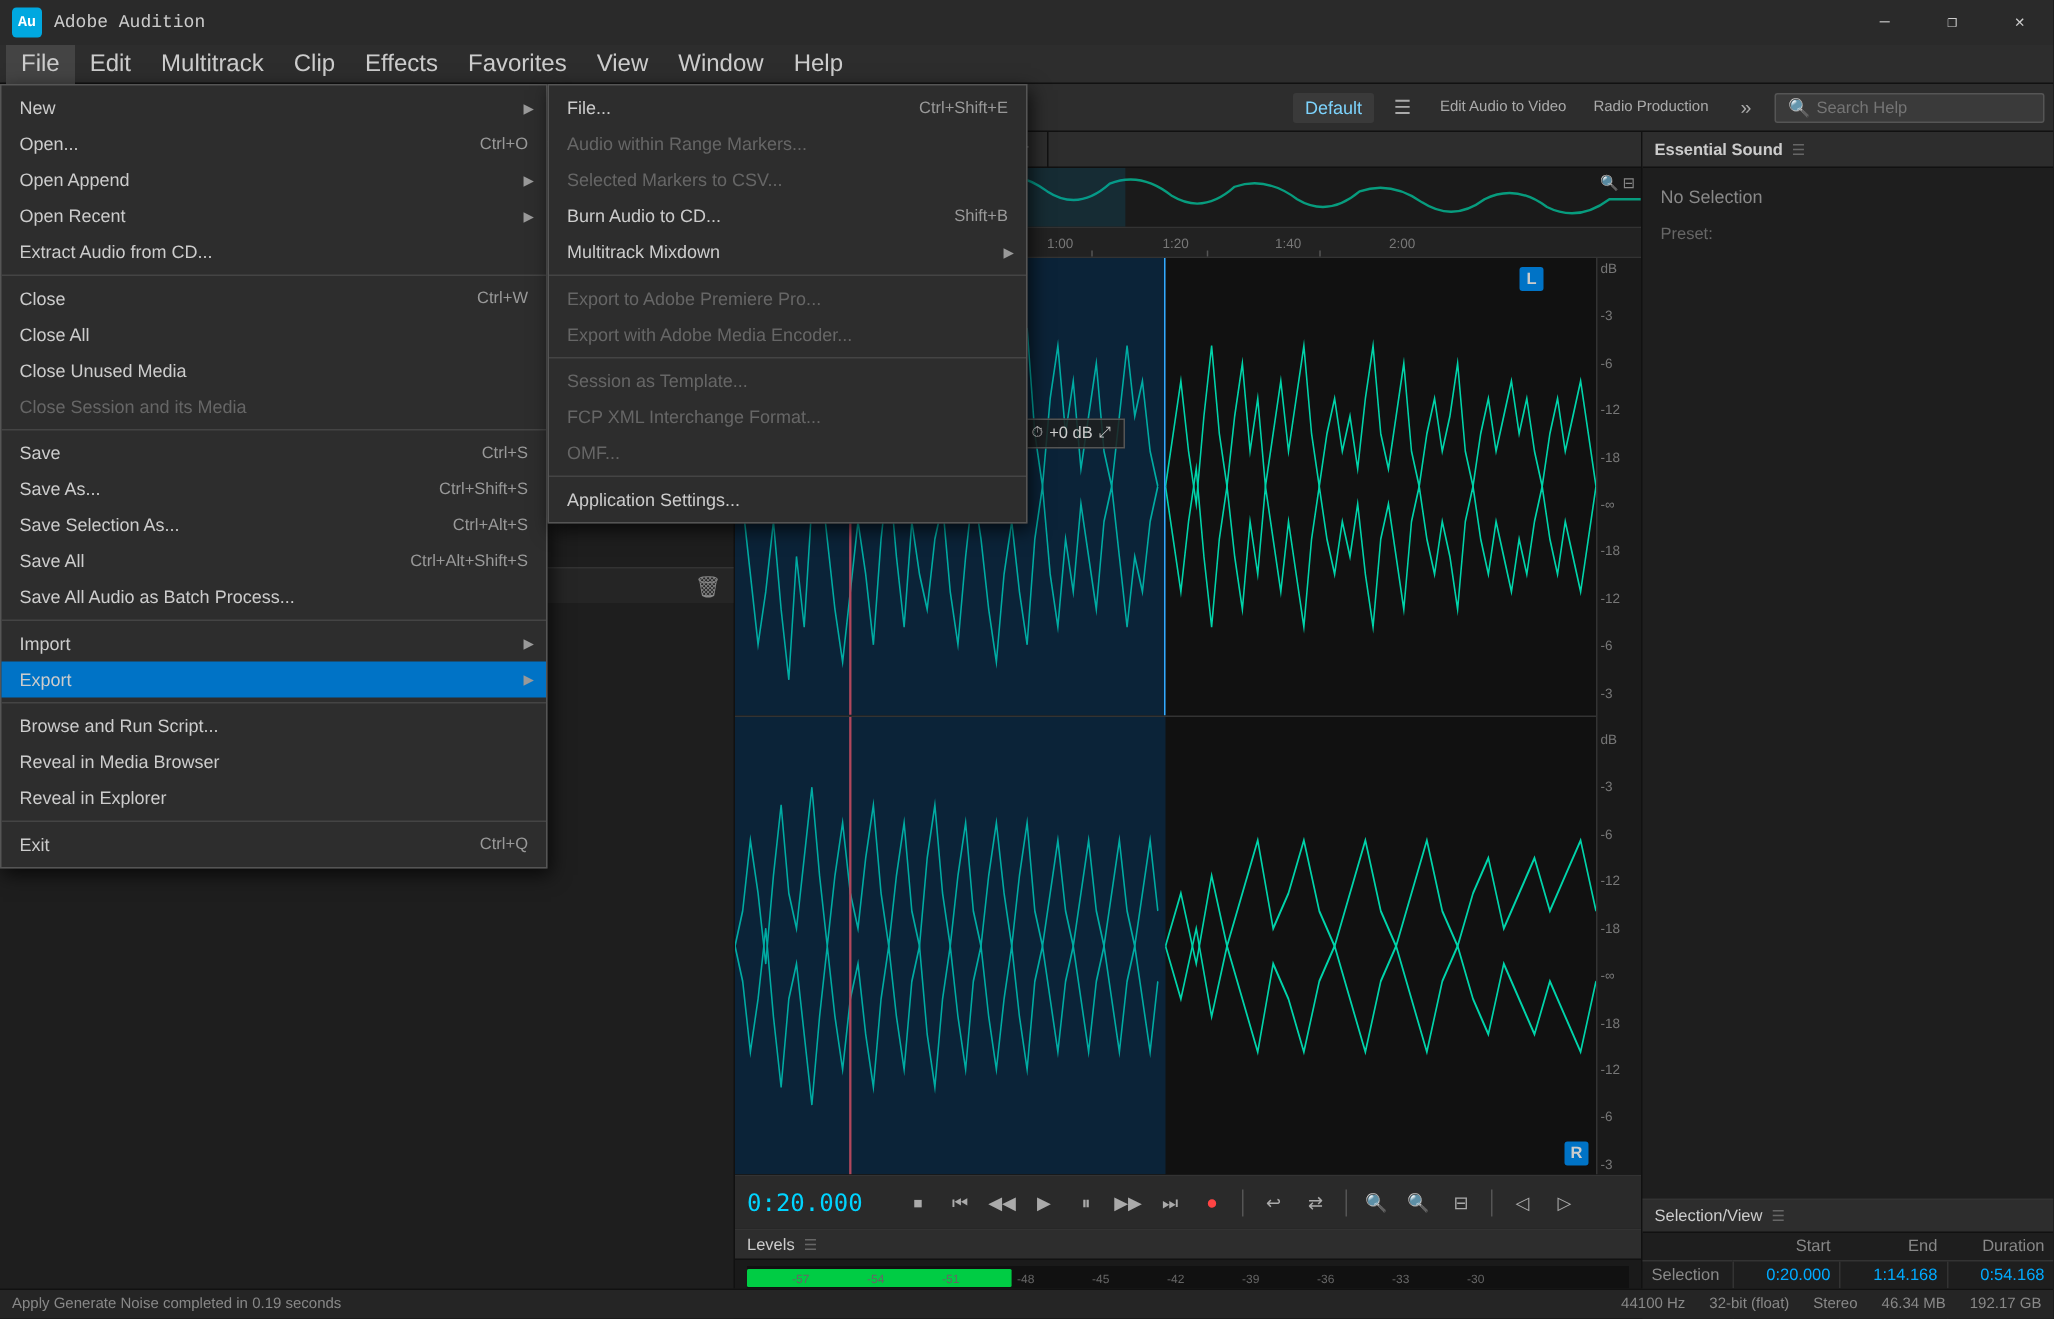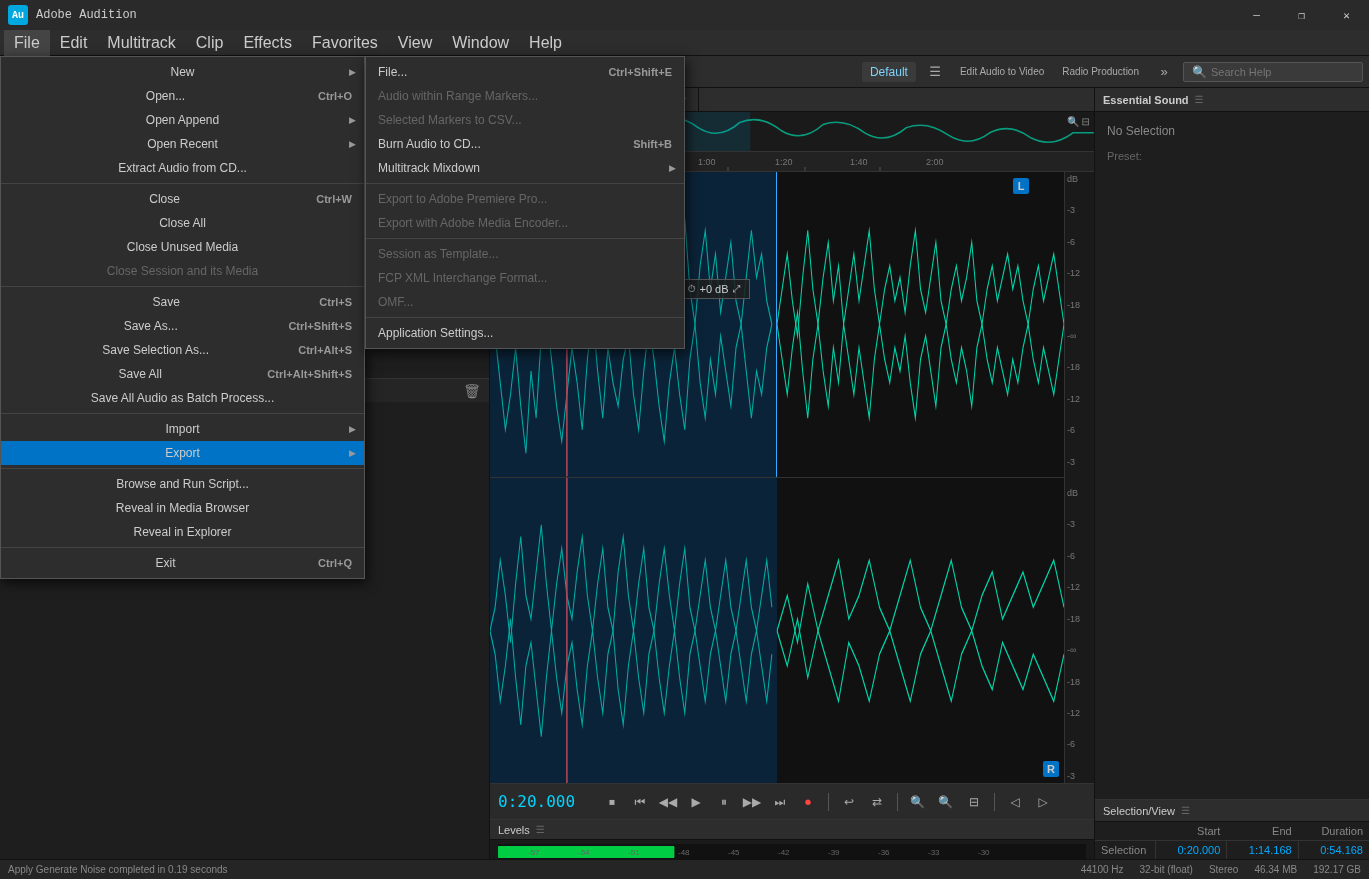--- a/index.html
+++ b/index.html
@@ -414,38 +414,37 @@
     .history-item .icon { color: #888; font-size: 10px; }
     .file-menu {
       position: absolute;
       top: 56px;
       left: 0px;
       width: 365px;
       background: #2d2d2d;
       border: 1px solid #555;
       box-shadow: 2px 4px 12px rgba(0,0,0,0.7);
       z-index: 200;
-      text-align: center;
     }
     .menu-section {
       border-bottom: 1px solid #444;
       padding: 3px 0;
     }
     .menu-section:last-child { border-bottom: none; }
     .menu-row {
       height: 24px;
       display: flex;
       align-items: center;
       padding: 0 12px;
       cursor: pointer;
       position: relative;
     }
     .menu-row.disabled { color: #666; cursor: default; }
     .menu-row .label { flex: 1; font-size: 12px; }
-    .menu-row .shortcut { color: #999; font-size: 11px; margin-left: auto; font-weight: bold; }
+    .menu-row .shortcut { color: #999; font-size: 11px; margin-left: auto; }
     .menu-row.has-sub::after {
       content: '▶';
       position: absolute;
       right: 8px;
       color: #999;
       font-size: 9px;
     }
 
     
     .export-submenu {

